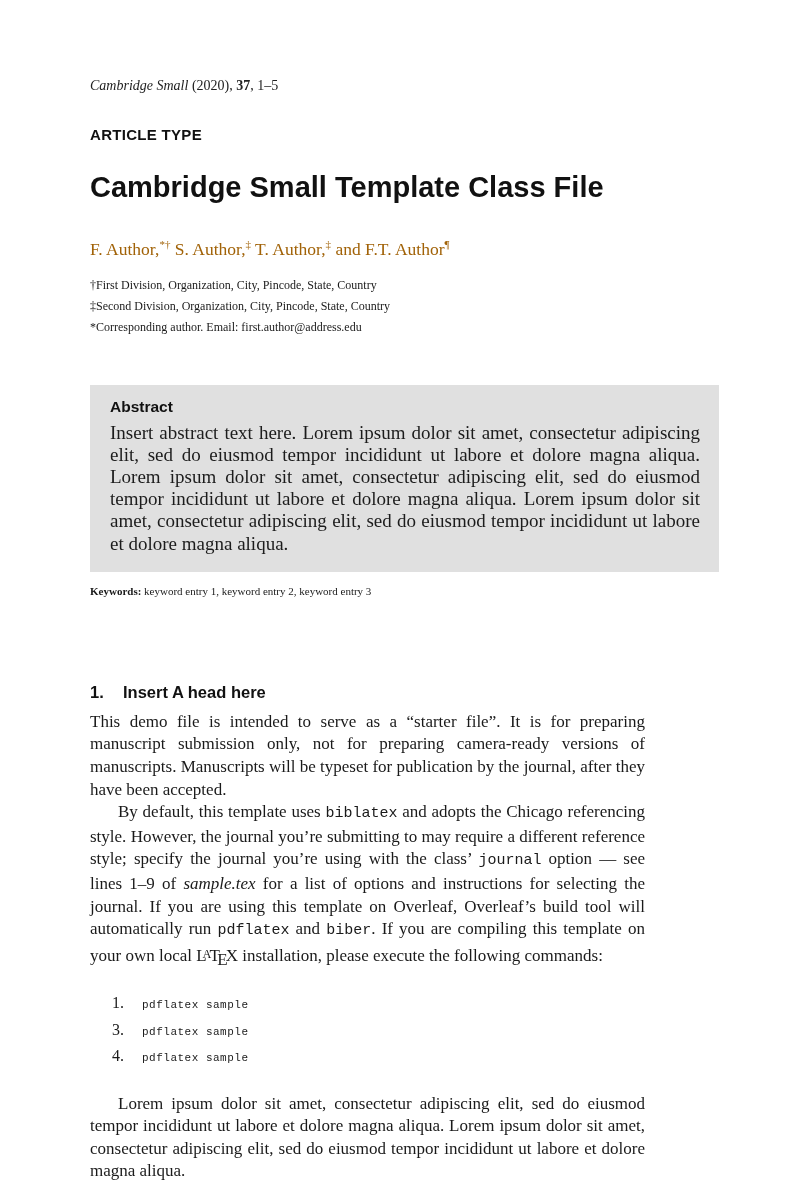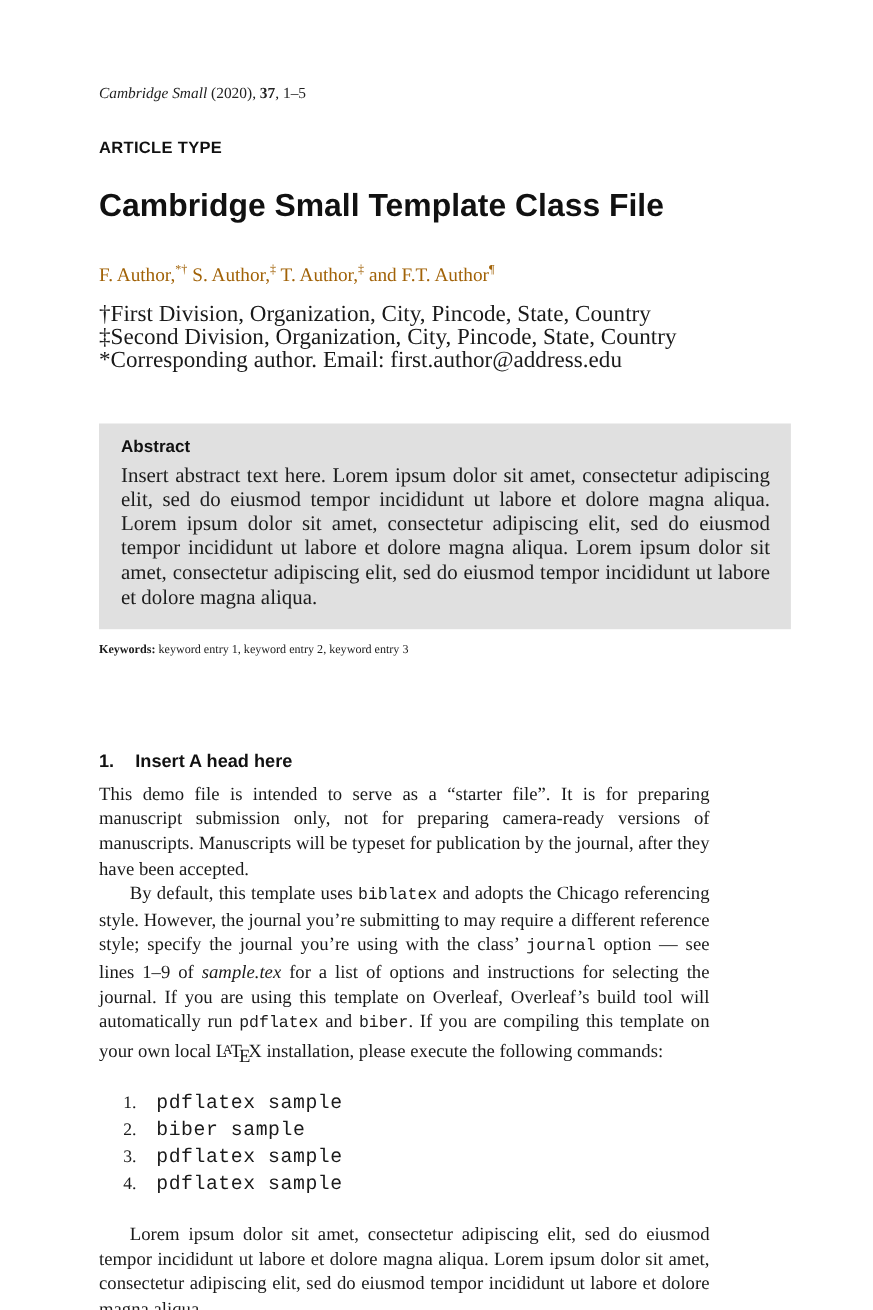--- a/index.html
+++ b/index.html
@@ -64,21 +64,21 @@
     color: #111111;
   }
   .authors {
     margin-top: 35px;
     font-size: 17.5px;
     color: #a16207;
   }
   .authors sup { font-size: 11px; line-height: 0; }
   .affiliations {
     margin-top: 15px;
-    font-size: 21px;
+    font-size: 12px;
     line-height: 21.2px;
     color: #1a1a1a;
   }
 
   
   .abstract-box {
     margin-top: 46px;
     background: #e0e0e0;
     padding: 13px 19px 17px 20px;
     width: 629px;
@@ -151,21 +151,21 @@
   .cmd-item {
     font-size: 16px;
     line-height: 23.4px;
   }
   .cmd-item .li-num {
     display: inline-block;
     width: 30px;
     font-family: "Liberation Serif", serif;
     font-size: 16px;
   }
-  .cmd-item .code { font-size: 18px; letter-spacing: 0.5px; }
+  .cmd-item .code { font-size: 11px; letter-spacing: 0.5px; }
   .after-list { margin-top: 22px; }
 </style>
 </head>
 <body>
 
 <div class="page">
 
   <header class="masthead">
     <div class="journal-ref"><span class="it">Cambridge Small</span><span> (2020), </span><span class="b">37</span><span>, 1–5</span></div>
   </header>
@@ -190,20 +190,19 @@
   <div class="keywords"><span class="kw-label">Keywords:</span><span>  keyword entry 1, keyword entry 2, keyword entry 3</span></div>
 
   <h2 class="section-head"><span class="sec-num">1.</span><span>Insert A head here</span></h2>
 
   <p class="body-par first">This demo file is intended to serve as a “starter file”. It is for preparing manuscript submission only, not for preparing camera-ready versions of manuscripts. Manuscripts will be typeset for publication by the journal, after they have been accepted.</p>
 
   <p class="body-par indent"><span>By default, this template uses </span><code>biblatex</code><span> and adopts the Chicago referencing style. However, the journal you’re submitting to may require a different reference style; specify the journal you’re using with the class’ </span><code>journal</code><span> option — see lines 1–9 of </span><span class="it2">sample.tex</span><span> for a list of options and instructions for selecting the journal. If you are using this template on Overleaf, Overleaf’s build tool will automatically run </span><code>pdflatex</code><span> and </span><code>biber</code><span>. If you are compiling this template on your own local </span><span class="latex"><span>L</span><span class="lx-a">A</span><span>T</span><span class="lx-e">E</span><span>X</span></span><span> installation, please execute the following commands:</span></p>
 
   <ol class="cmd-list">
     <li class="cmd-item"><span class="li-num">1.</span><span class="code">pdflatex sample</span></li>
-    <li class="cmd-item"><span class="li-num">2.</span><span class="code">biber sample</span></li>
     <li class="cmd-item"><span class="li-num">3.</span><span class="code">pdflatex sample</span></li>
     <li class="cmd-item"><span class="li-num">4.</span><span class="code">pdflatex sample</span></li>
   </ol>
 
   <p class="body-par indent after-list">Lorem ipsum dolor sit amet, consectetur adipiscing elit, sed do eiusmod tempor incididunt ut labore et dolore magna aliqua. Lorem ipsum dolor sit amet, consectetur adipiscing elit, sed do eiusmod tempor incididunt ut labore et dolore magna aliqua.</p>
 
 </div>
 
 </body></html>

